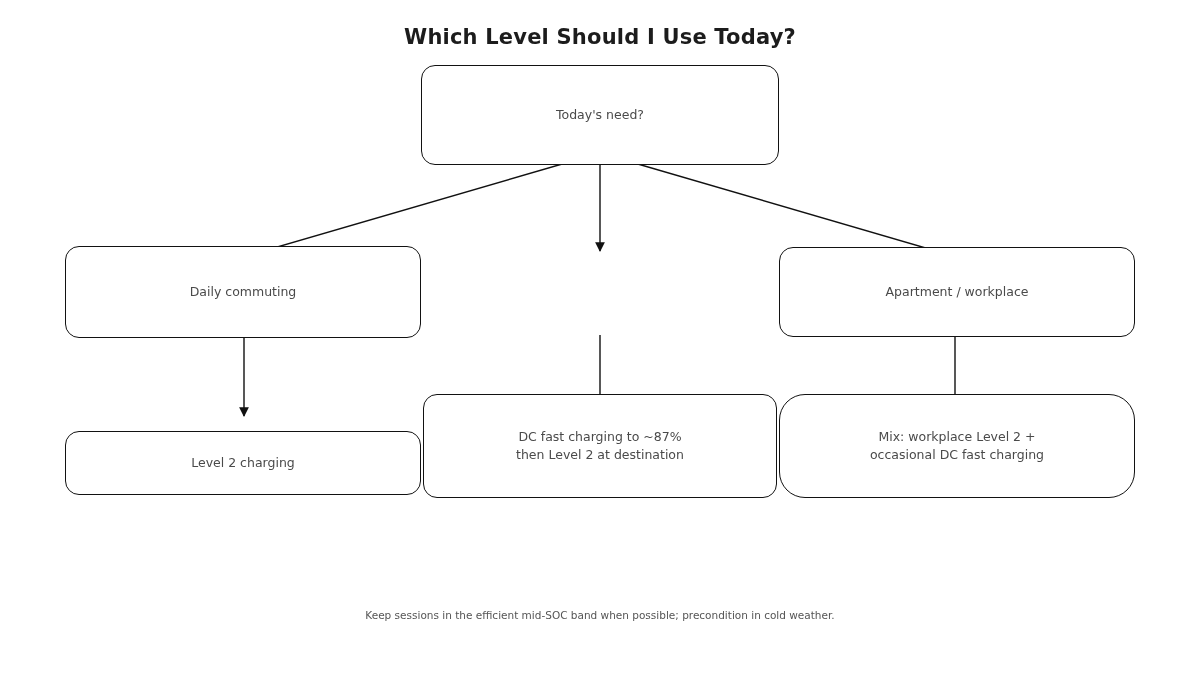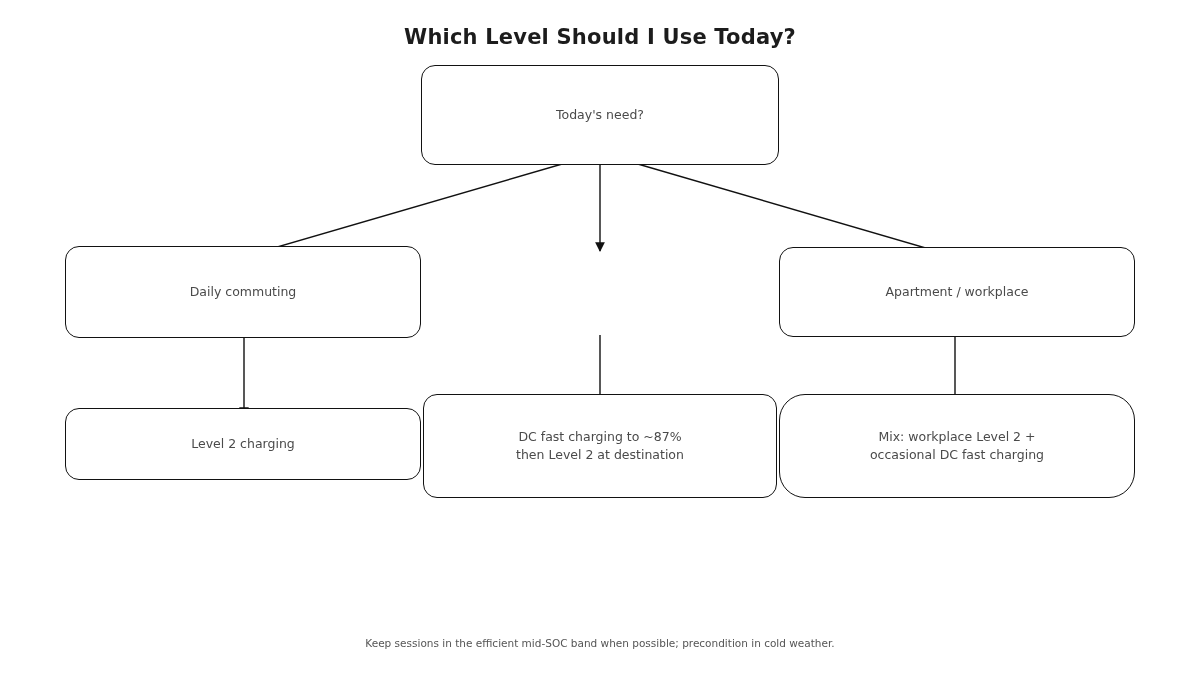--- a/index.html
+++ b/index.html
@@ -58,21 +58,20 @@
     pointer-events: none;
   }
   .footnote {
     position: absolute;
     left: 0;
     top: 609px;
     width: 1200px;
     text-align: center;
     font-size: 10.5px;
     color: #555555;
-    margin-top: 28px;
   }
 </style>
 </head>
 <body>
 
 <div id="chart-root">
 
   <div class="title">Which Level Should I Use Today?</div>
 
   <svg class="edge-layer" width="1200" height="680" viewBox="0 0 1200 680">
@@ -101,21 +100,21 @@
 
   <div class="node" style="left:65px; top:246px; width:356px; height:92px;">
     <span class="node-label">Daily commuting</span>
   </div>
 
 
   <div class="node" style="left:779px; top:247px; width:356px; height:90px;">
     <span class="node-label">Apartment / workplace</span>
   </div>
 
-  <div class="node" style="left:65px; top:408px; width:356px; height:72px;">
+  <div class="node" style="left:65px; top:431px; width:356px; height:64px;">
     <span class="node-label">Level 2 charging</span>
   </div>
 
   <div class="node" style="left:423px; top:394px; width:354px; height:104px;">
     <span class="node-label">DC fast charging to ~87%
 then Level 2 at destination</span>
   </div>
 
   <div class="node" style="left:779px; top:394px; width:356px; height:104px;border-radius:26px;">
     <span class="node-label">Mix: workplace Level 2 +

